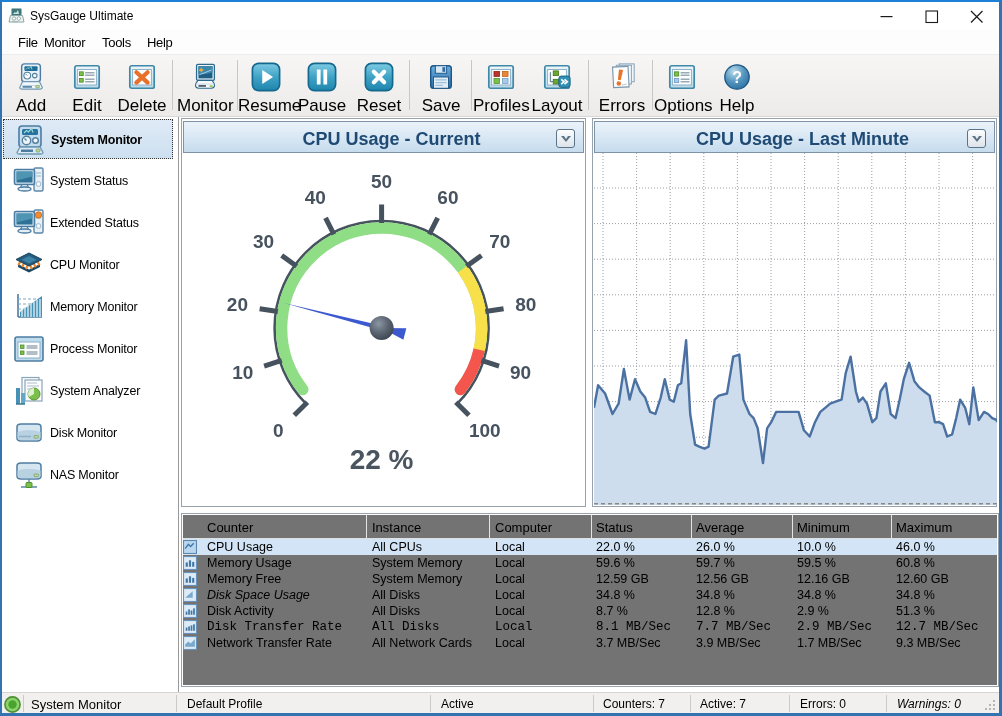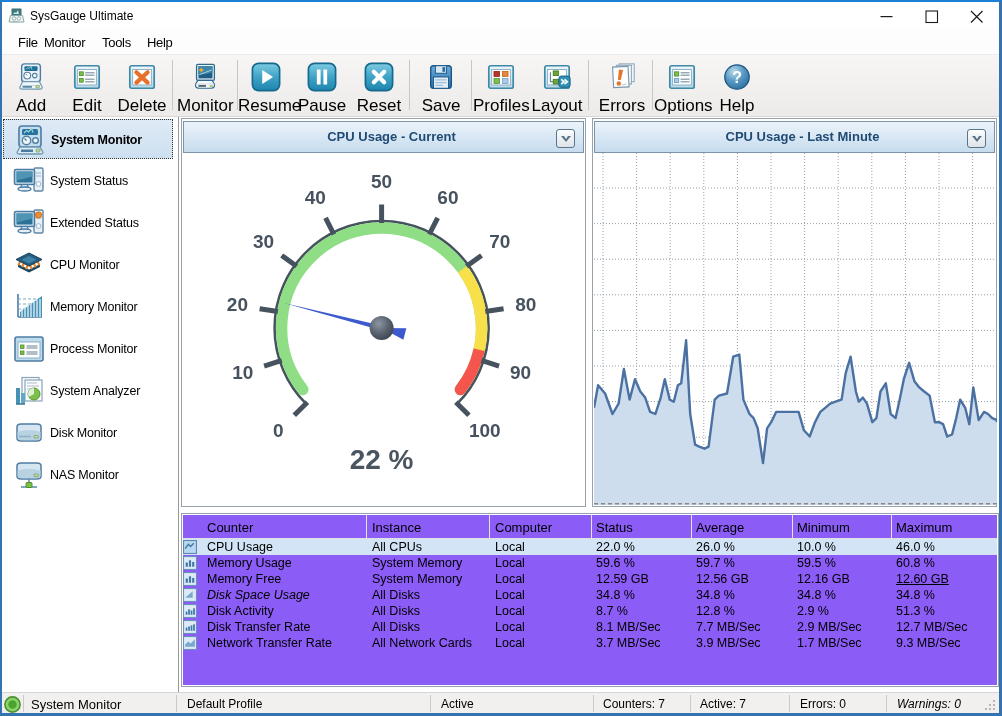--- a/index.html
+++ b/index.html
@@ -29,29 +29,29 @@
 .sitem .stxt { position:absolute; left:47px; top:13px; font-size:12.5px; letter-spacing:-0.2px; white-space:nowrap; }
 .sitem.sel { background:linear-gradient(#dfeaf6,#cde0f0); border:1px dotted #333; }
 .sitem.sel .stxt { font-weight:bold; }
 
 .panel { position:absolute; background:#fff; border:1px solid #98a2ab; }
 #panel-gauge { left:179px; top:116px; width:405px; height:389px; }
 #panel-chart { left:590px; top:116px; width:405px; height:389px; }
 #panel-table { left:179px; top:511px; width:818px; height:174px; }
 .phead { position:absolute; left:1px; top:2px; right:1px; height:32px; border:1px solid #7e93a7;
   background:linear-gradient(#ebf3fa,#c6dcee); }
-.phead .ptitle { position:absolute; left:16px; right:0; top:7px; text-align:center; font-weight:bold; font-size:13px; color:#1f4a74; }
+.phead .ptitle { position:absolute; left:16px; right:0; top:7px; text-align:center; font-weight:bold; font-size:18px; color:#1f4a74; }
 .pbtn { position:absolute; right:8px; top:7px; width:19px; height:19px; border:1px solid #5c7488; border-radius:3px;
   background:linear-gradient(#fcfdfe,#dde4e9); }
 .pbtn:after { content:""; position:absolute; left:4px; top:6px; width:0; height:0;
   border-left:5px solid transparent; border-right:5px solid transparent; border-top:6px solid #5c7488; }
 .pbtn:before { content:""; position:absolute; left:6.5px; top:6px; width:0; height:0; z-index:2;
   border-left:2.5px solid transparent; border-right:2.5px solid transparent; border-top:3px solid #eef2f5; }
 
-#tbl { position:absolute; left:1px; top:1px; right:1px; bottom:1px; background:#8b5cf6; }
+#tbl { position:absolute; left:1px; top:1px; right:1px; bottom:1px; background:#737373; }
 .th { position:absolute; top:0; height:24px; font-size:13px; color:#000; padding-top:5px; }
 .colsep { position:absolute; top:0; height:24px; width:1px; background:#e4e4e4; }
 .trow { position:absolute; left:0; right:0; height:16px; }
 .trow.sel { background:#d2e4f5; }
 .tcell { position:absolute; top:1px; font-size:12.5px; white-space:nowrap; }
 .ricon { position:absolute; left:0px; top:1px; }
 
 #statusbar { position:absolute; left:0; top:690px; width:997px; height:21px; background:#f1f0ef; border-top:1px solid #d7d5d3; }
 #statusbar .stat { position:absolute; top:4px; font-size:12px; }
 .ssep { position:absolute; top:2px; height:17px; width:1px; background:#cccac8; }
@@ -454,21 +454,21 @@
             <rect x="2.5" y="6" width="2" height="4" fill="#4178a8"></rect>
             <rect x="5.5" y="4" width="2" height="6" fill="#4178a8"></rect>
             <rect x="8.5" y="5.5" width="2" height="4.5" fill="#4178a8"></rect>
           </svg>
           <span class="tcell" style="left:24px;">Memory Free</span>
           <span class="tcell" style="left:189px;">System Memory</span>
           <span class="tcell" style="left:312px;">Local</span>
           <span class="tcell" style="left:413px;">12.59 GB</span>
           <span class="tcell" style="left:513px;">12.56 GB</span>
           <span class="tcell" style="left:614px;">12.16 GB</span>
-          <span class="tcell" style="left:713px;text-decoration:underline;">12.60 GB</span>
+          <span class="tcell" style="left:713px;">12.60 GB</span>
         </div>
 <div class="trow" style="top:72px;">
           <svg class="ricon" width="14" height="14" viewBox="0 0 13 13">
             <rect x="0.5" y="0.5" width="12" height="12" fill="#ddebf7" stroke="#6a92b8"></rect>
             <path d="M2 9 L9 3 L9 9 Z" fill="#7aa8cc"></path>
           </svg>
           <span class="tcell" style="left:24px;font-style:italic;">Disk Space Usage</span>
           <span class="tcell" style="left:189px;">All Disks</span>
           <span class="tcell" style="left:312px;">Local</span>
           <span class="tcell" style="left:413px;">34.8 %</span>
@@ -485,21 +485,21 @@
             <rect x="9.4" y="4" width="1.6" height="6" fill="#4178a8"></rect>
           </svg>
           <span class="tcell" style="left:24px;">Disk Activity</span>
           <span class="tcell" style="left:189px;">All Disks</span>
           <span class="tcell" style="left:312px;">Local</span>
           <span class="tcell" style="left:413px;">8.7 %</span>
           <span class="tcell" style="left:513px;">12.8 %</span>
           <span class="tcell" style="left:614px;">2.9 %</span>
           <span class="tcell" style="left:713px;">51.3 %</span>
         </div>
-<div class="trow" style="top:104px;">
+<div class="trow" style="top:104px;font-family:Liberation Mono, monospace;">
           <svg class="ricon" width="14" height="14" viewBox="0 0 13 13">
             <rect x="0.5" y="0.5" width="12" height="12" fill="#ddebf7" stroke="#6a92b8"></rect>
             <rect x="2.5" y="7" width="1.6" height="3" fill="#4178a8"></rect>
             <rect x="4.8" y="6" width="1.6" height="4" fill="#4178a8"></rect>
             <rect x="7.1" y="5" width="1.6" height="5" fill="#4178a8"></rect>
             <rect x="9.4" y="4" width="1.6" height="6" fill="#4178a8"></rect>
           </svg>
           <span class="tcell" style="left:24px;">Disk Transfer Rate</span>
           <span class="tcell" style="left:189px;">All Disks</span>
           <span class="tcell" style="left:312px;">Local</span>

